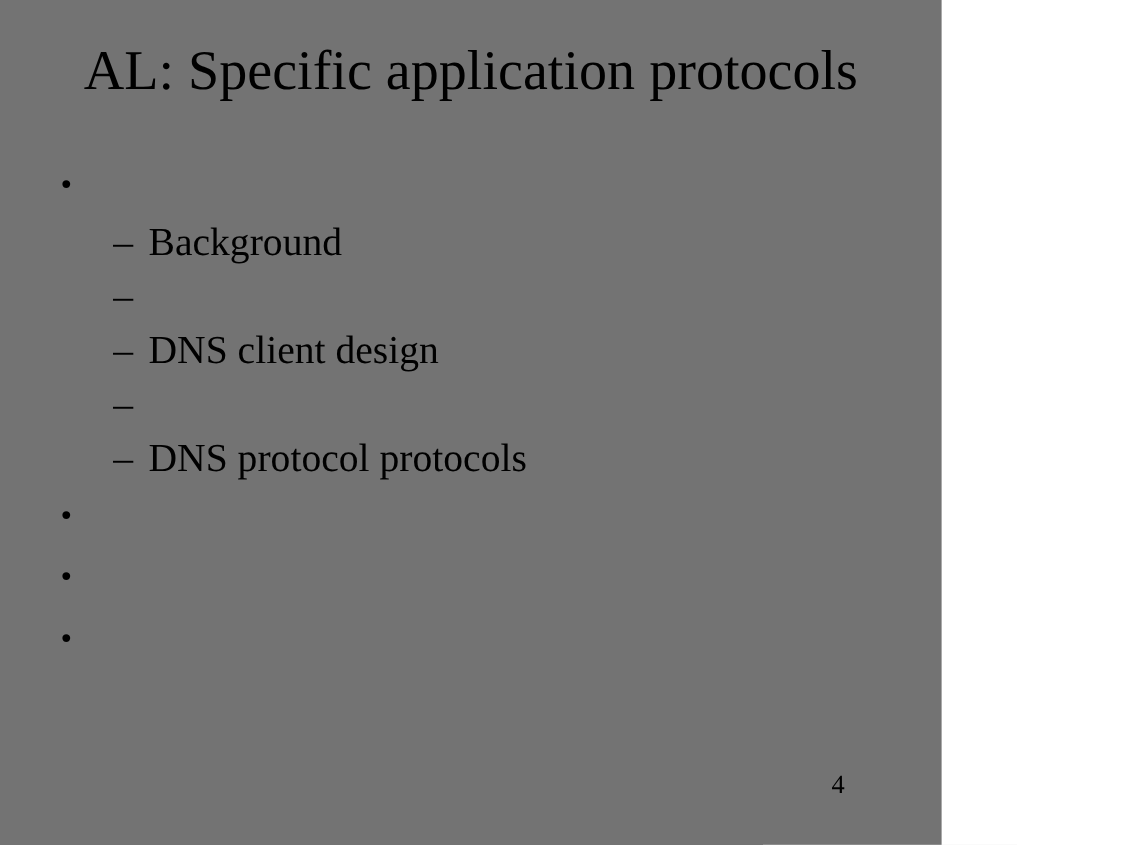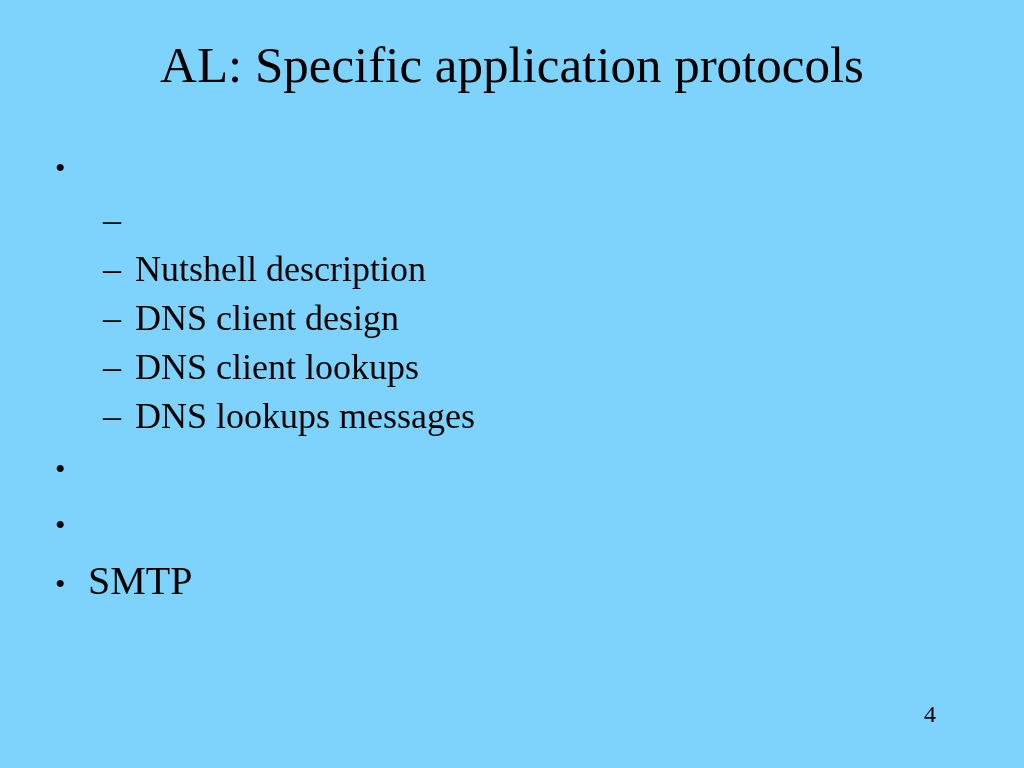--- a/index.html
+++ b/index.html
@@ -9,23 +9,23 @@
   }
   body {
     width: 1024px;
     height: 768px;
     font-family: "Liberation Serif", "DejaVu Serif", serif;
     color: #000000;
     overflow: hidden;
   }
   .slide {
     position: relative;
-    width: 1024px;
+    width: 856px;
     height: 768px;
-    background: #7dd3fc;
+    background: #737373;
   }
   .title {
     position: absolute;
     top: 36px;
     left: 0;
     width: 100%;
     margin: 0;
     text-align: center;
     font-size: 51px;
     font-weight: 400;
@@ -81,52 +81,50 @@
   <h1 class="title">AL: Specific application protocols</h1>
 
   <div class="content">
 
     <div class="l1">
       <span class="bullet">•</span>
     </div>
 
     <div class="l2">
       <span class="dash">–</span>
+      <span class="txt">Background</span>
     </div>
 
     <div class="l2">
       <span class="dash">–</span>
-      <span class="txt">Nutshell description</span>
     </div>
 
     <div class="l2">
       <span class="dash">–</span>
       <span class="txt">DNS client design</span>
     </div>
 
     <div class="l2">
       <span class="dash">–</span>
-      <span class="txt">DNS client lookups</span>
     </div>
 
     <div class="l2">
       <span class="dash">–</span>
-      <span class="txt">DNS lookups messages</span>
+      <span class="txt">DNS protocol protocols</span>
     </div>
 
     <div class="l1">
       <span class="bullet">•</span>
     </div>
 
     <div class="l1">
       <span class="bullet">•</span>
     </div>
 
     <div class="l1">
       <span class="bullet">•</span>
-      <span class="txt">SMTP</span>
     </div>
 
   </div>
 
   <div class="page-number">4</div>
 
 </div>
 
 </body></html>

